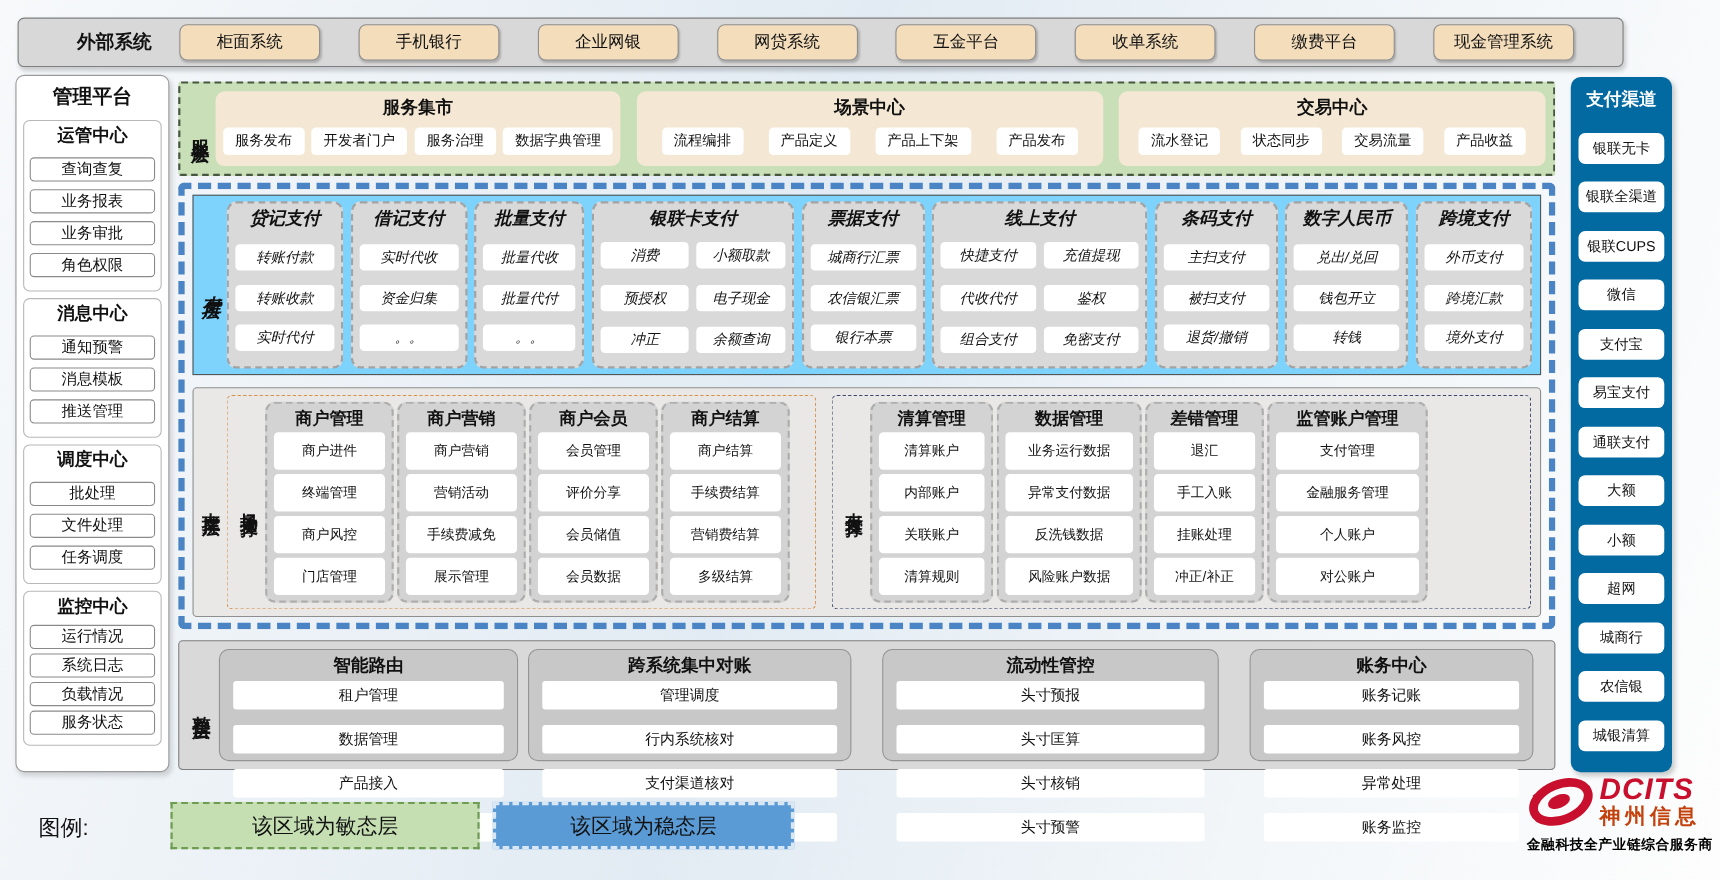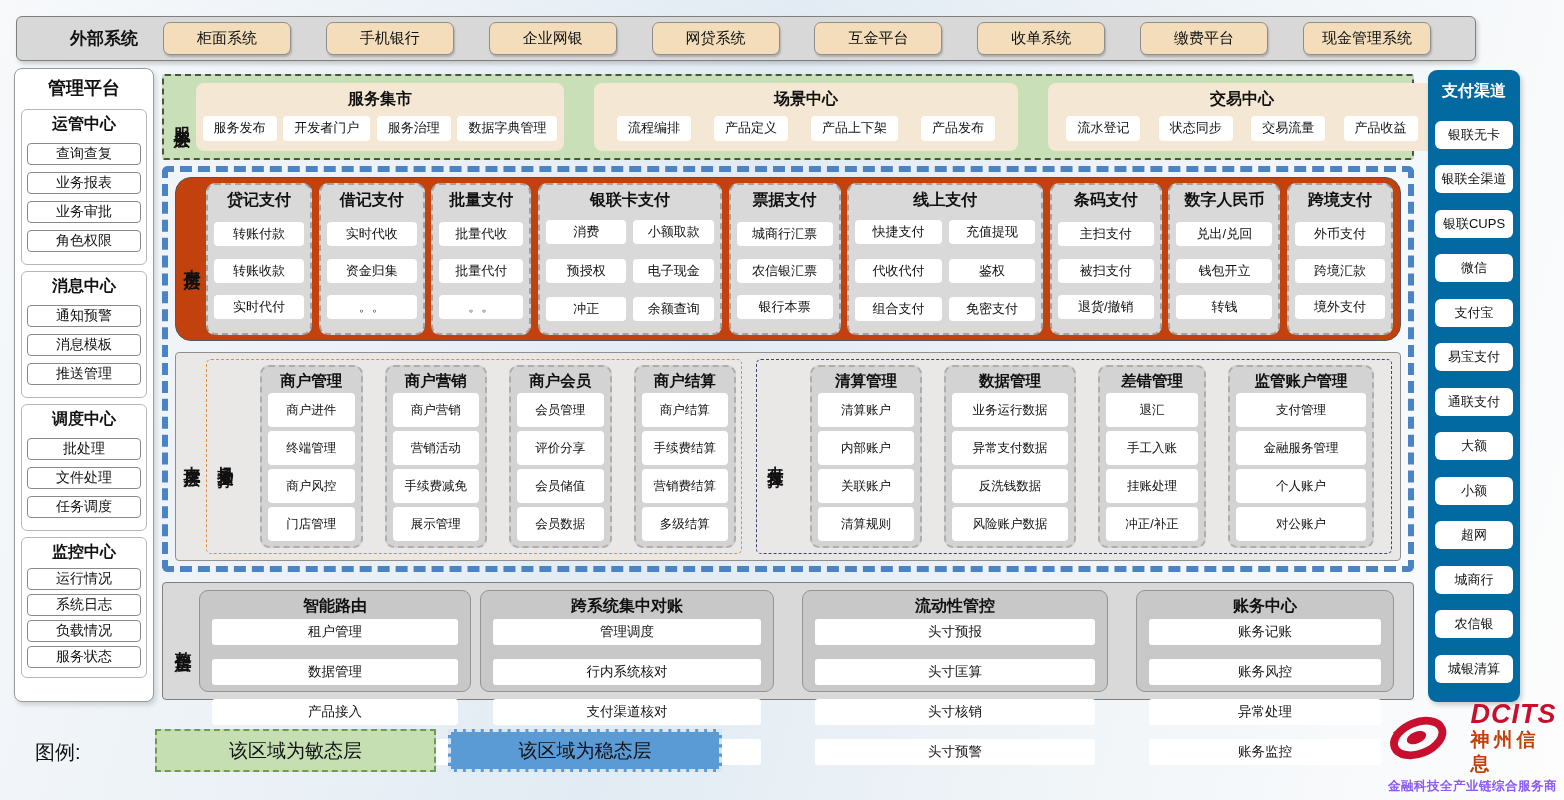--- a/index.html
+++ b/index.html
@@ -25,46 +25,46 @@
   .left-sidebar { left:14px; top:68px; width:140px; height:634px; background:#fff; border:1.5px solid #9a9a9a; border-radius:8px; box-shadow:2px 3px 5px rgba(0,0,0,.15); padding:4px 5px; }
   .mp-title { font-size:18px; font-weight:bold; text-align:center; height:30px; line-height:30px; }
   .mp-group { border:1.5px solid #b8b8b8; border-radius:6px; margin:6px 1px; padding:2px 3px 5px; }
   .gtitle { font-size:16px; font-weight:bold; text-align:center; height:24px; line-height:24px; }
   .mp-item { height:22px; margin:7px 2px; background:#fff; border:1px solid #8a8a8a; border-radius:4px; display:flex; align-items:center; justify-content:center; font-size:14px; }
   .mp-group.tight .mp-item { margin:4px 2px; }
 
   
   .service-layer { left:162px; top:74px; width:1252px; height:86px; background:#c8dfb8; border:2.5px dashed #47563f; border-radius:3px; display:flex; padding:7px 7px 7px 4px; }
   .slabel { width:28px; font-size:17px; }
-  .svc-panels { flex:1; display:flex; justify-content:space-between; gap:30px; }
+  .svc-panels { flex:1; display:flex; justify-content:space-between; gap:14px; }
   .svc-panel { background:#f4e7d3; border-radius:8px; display:flex; flex-direction:column; padding:3px 6px 6px; }
   .svc-panel .ptitle { font-size:16px; height:25px; line-height:25px; }
   .svc-items { flex:1; display:flex; justify-content:space-evenly; align-items:center; gap:6px; }
   .svc-items .item { padding:0 11px; height:25px; }
   .vw1 { width:368px; } .vw2 { width:424px; } .vw3 { width:388px; }
 
   
   .stable-zone { left:162px; top:166px; width:1252px; height:406px; border:6px dashed #4b84c4; border-radius:6px; padding:5px 7px; display:flex; flex-direction:column; }
 
   
-  .payment-layer { height:165px; background:#c2410c; border:1.5px solid #565656; border-radius:16px; display:flex; padding:5px 7px 5px 2px; }
+  .payment-layer { height:165px; background:#7dd3fc; border:1.5px solid #565656; border-radius:0; display:flex; padding:5px 7px 5px 2px;font-style:italic; }
   .pay-label { width:28px; font-size:17px; }
   .pcols { flex:1; display:flex; justify-content:space-between; gap:6px; }
   .pcol { background:#d9d9d9; border:2px dashed #a3a3a3; border-radius:9px; padding:2px 6px 5px; display:flex; flex-direction:column; }
   .pcol .ptitle { font-size:16px; height:26px; line-height:26px; }
   .pcol .items { flex:1; display:flex; flex-direction:column; justify-content:space-evenly; gap:4px; }
   .pcol .items.grid2 { display:grid; grid-template-columns:1fr 1fr; gap:7px; align-content:space-evenly; }
   .pw1{width:106px}.pw2{width:106px}.pw3{width:100px}.pw4{width:184px}.pw5{width:112px}
   .pw6{width:196px}.pw7{width:112px}.pw8{width:112px}.pw9{width:106px}
 
   
   .support-layer { flex:1; margin-top:11px; background:#e9e8e7; border:1.5px solid #8f8f8f; border-radius:4px; display:flex; padding:6px 8px 6px 2px; }
   .sup-label { width:28px; font-size:17px; }
   .sgroups { flex:1; display:flex; gap:14px; }
-  .sgroup { border-radius:5px; display:flex; padding:5px; gap:22px; }
+  .sgroup { border-radius:5px; display:flex; padding:5px; gap:3px; }
   .sgroup.scene { border:1.5px dashed #d79146; width:536px; }
   .sgroup.pay { border:1.5px dashed #39486a; flex:1; }
   .glabel { width:26px; font-size:16px; letter-spacing:2px; }
   .scol { background:#d4d3d3; border:2px dashed #aeaeae; border-radius:9px; padding:2px 6px 5px; display:flex; flex-direction:column; }
   .scol .ptitle { font-size:15.5px; height:24px; line-height:24px; white-space:nowrap; }
   .scol .items { flex:1; display:flex; flex-direction:column; justify-content:space-evenly; gap:4px; }
   .scol .items .item { height:34px; font-size:12.5px; }
   .sw { width:117px; }
   .tw1{width:112px}.tw2{width:132px}.tw3{width:108px}.tw4{width:146px}
 
@@ -83,24 +83,24 @@
   .channel { background:#fff; border-radius:6px; height:28px; margin:16.5px 7px; display:flex; align-items:center; justify-content:center; font-size:13px; white-space:nowrap; }
 
   
   .legend-label { left:35px; top:739px; font-size:20px; }
   .legend-box { top:729px; height:43px; display:flex; align-items:center; justify-content:center; font-size:19px; }
   .legend-box.green { left:155px; width:281px; background:#c5dfb3; border:2px dashed #6f9c53; }
   .legend-box.blue  { left:448px; width:274px; background:#5b9bd5; border:3px dashed #d9e6f4; }
 
   
   .logo { left:1388px; top:700px; width:172px; }
-  .logo-row { display:flex; align-items:center; gap:22px; }
+  .logo-row { display:flex; align-items:center; gap:4px; }
   .logo-text .brand { color:#c8102e; font-weight:bold; font-style:italic; font-size:27px; letter-spacing:1px; line-height:28px; }
   .logo-text .company { color:#c2410c; font-weight:bold; font-size:19px; letter-spacing:4px; line-height:24px; }
-  .tagline { color:#8b5cf6; font-weight:bold; font-size:12.5px; letter-spacing:.5px; white-space:nowrap; margin-top:2px; }
+  .tagline { color:#000000; font-weight:bold; font-size:12.5px; letter-spacing:.5px; white-space:nowrap; margin-top:2px; }
 </style>
 </head>
 <body>
 
 <div class="abs topbar">
   <div class="tb-label">外部系统</div>
   <div class="tb-items">
       <div class="ext-btn">柜面系统</div>
       <div class="ext-btn">手机银行</div>
       <div class="ext-btn">企业网银</div>

